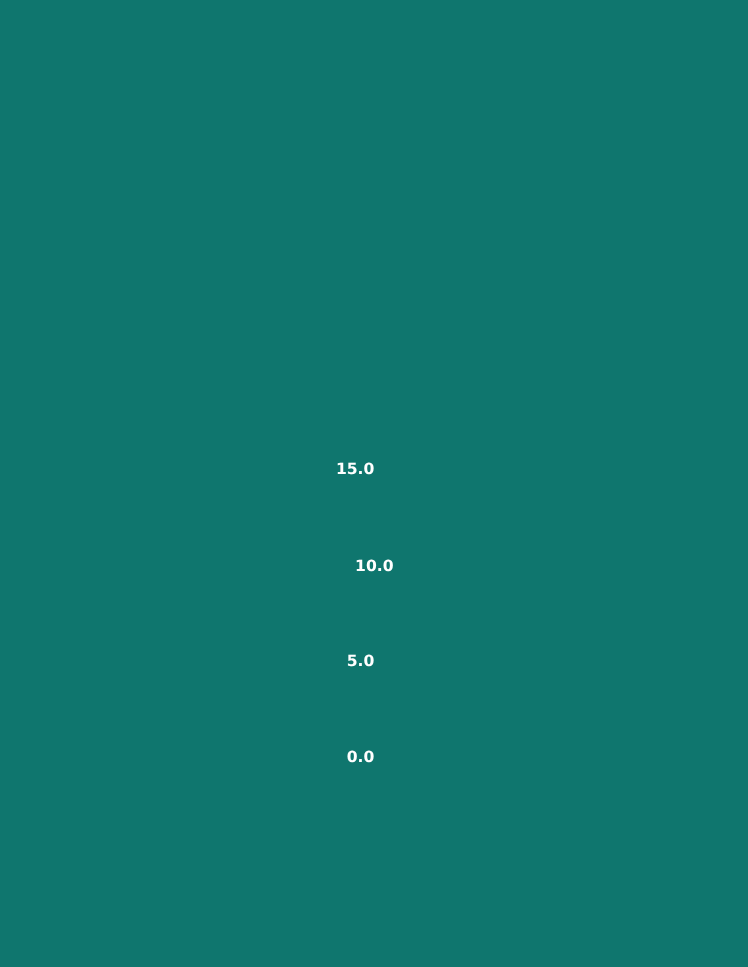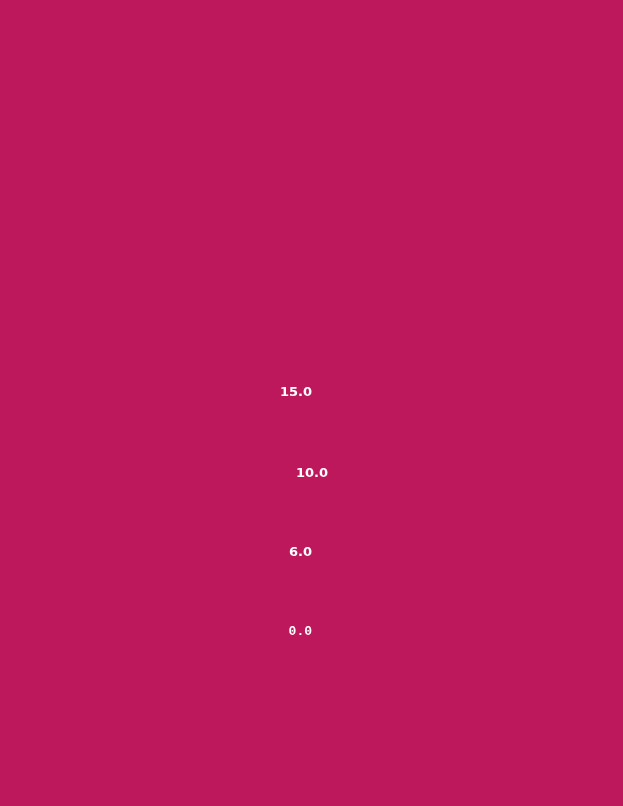--- a/index.html
+++ b/index.html
@@ -10,21 +10,21 @@
   body {
     width: 623px;
     height: 806px;
     overflow: hidden;
     font-family: "DejaVu Sans", sans-serif;
   }
   #figure {
     position: relative;
     width: 623px;
     height: 806px;
-    background: #be185d;
+    background: #0f766e;
   }
   .axis-tick-label {
     position: absolute;
     color: #ffffff;
     font-family: "DejaVu Sans", sans-serif;
     font-size: 13px;
     font-weight: bold;
     line-height: 14px;
     white-space: nowrap;
     text-align: right;
@@ -42,17 +42,17 @@
 <body>
 
 <div id="figure">
 
   <div class="plot-area"></div>
 
   <div class="axis-tick-label" style="left: 260px; top: 385px; width: 52px;">15.0</div>
 
   <div class="axis-tick-label" style="left: 276px; top: 466px; width: 52px;">10.0</div>
 
-  <div class="axis-tick-label" style="left: 260px; top: 545px; width: 52px;">6.0</div>
+  <div class="axis-tick-label" style="left: 260px; top: 545px; width: 52px;">5.0</div>
 
-  <div class="axis-tick-label" style="left: 260px; top: 625px; width: 52px; font-family: Liberation Mono, monospace;">0.0</div>
+  <div class="axis-tick-label" style="left: 260px; top: 625px; width: 52px;">0.0</div>
 
 </div>
 
 </body></html>

